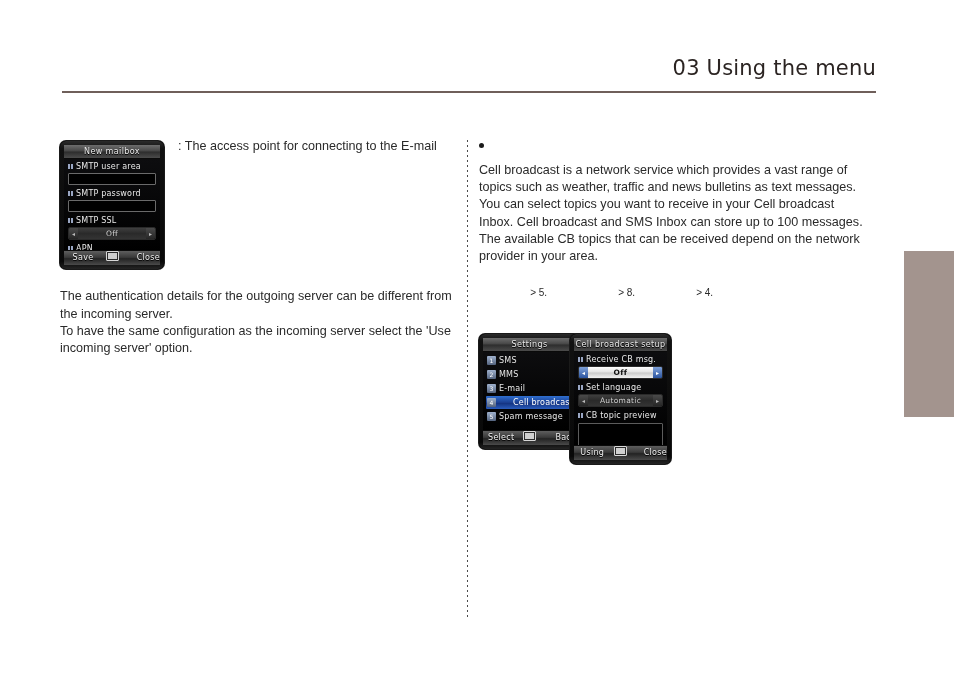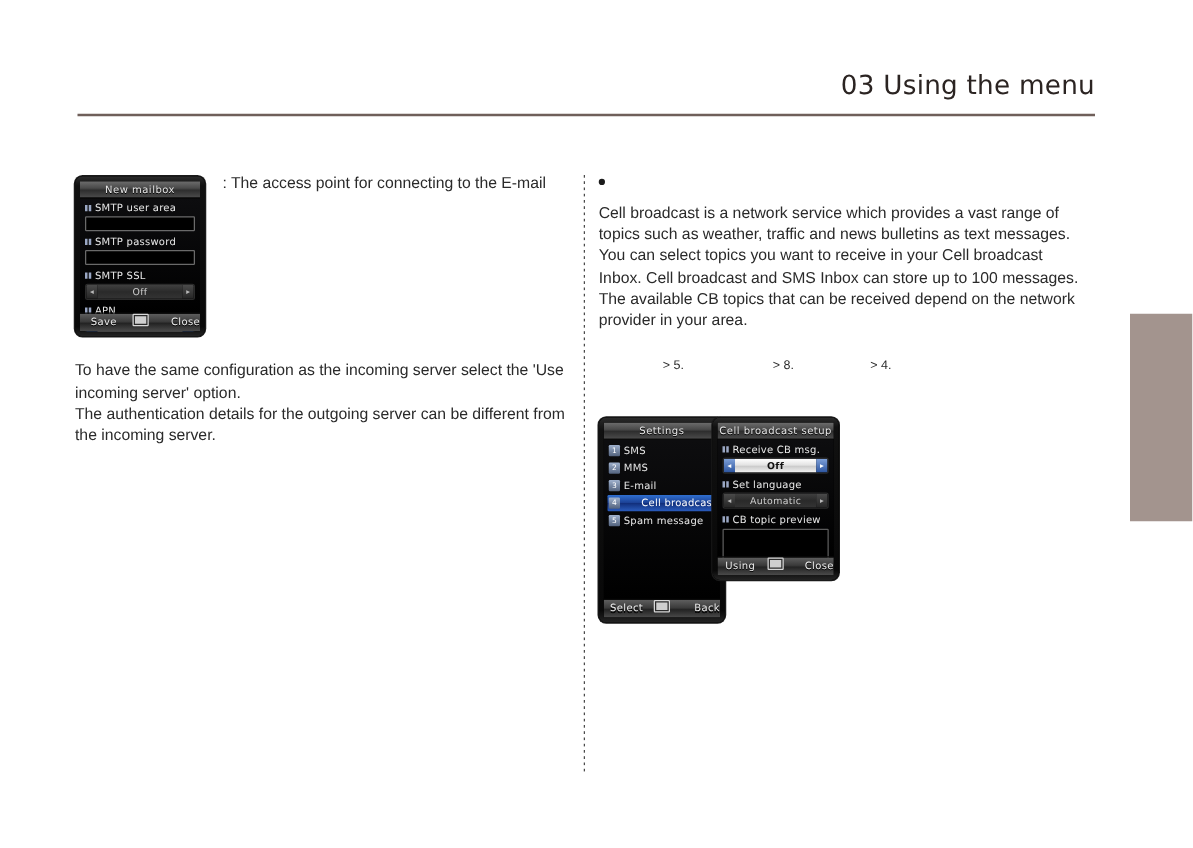--- a/index.html
+++ b/index.html
@@ -285,21 +285,21 @@
     letter-spacing: 0.2px;
     white-space: nowrap;
   }
   .menu-row.selected {
     background: linear-gradient(to bottom, #2f6fd0 0%, #1b3f93 50%, #12307d 52%, #2a5cbd 100%);
     border-radius: 1px;
     justify-content: space-between;
   }
   .menu-row.selected .lbl { color: #ffffff; }
 
-  #phone-settings       { left: 479px; top: 334px; width: 101px; height: 164px; }
+  #phone-settings       { left: 479px; top: 334px; width: 101px; height: 115px; }
   #phone-cb-setup       { left: 570px; top: 334px; width: 101px; height: 130px; }
   #phone-new-mailbox    { left: 60px;  top: 141px; width: 104px; height: 128px; }
 </style>
 </head>
 <body>
 
 <div id="page-header">
   <div class="header-title">03 Using the menu</div>
   <div class="header-rule"></div>
 </div>
@@ -309,22 +309,22 @@
 <div id="column-divider"></div>
 
 <div class="col" id="left-column">
 
   <p class="para" style="min-height:34px;">
     <span class="indent-lead"></span><span>: The access point for connecting to the E-mail server.</span>
   </p>
 
   <div style="height:116px;"></div>
 
+  <p class="para">The authentication details for the outgoing server can be different from the incoming server.</p>
   <p class="para">To have the same configuration as the incoming server select the 'Use incoming server' option.</p>
-  <p class="para">The authentication details for the outgoing server can be different from the incoming server.</p>
 </div>
 
 <div class="col" id="right-column">
 
   <div class="bullet-row">
     <span class="bullet-dot"></span><span></span>
   </div>
 
   <p class="para">Cell broadcast is a network service which provides a vast range of topics such as weather, traffic and news bulletins as text messages.</p>
   <p class="para">You can select topics you want to receive in your Cell broadcast Inbox. Cell broadcast and SMS Inbox can store up to 100 messages.</p>

